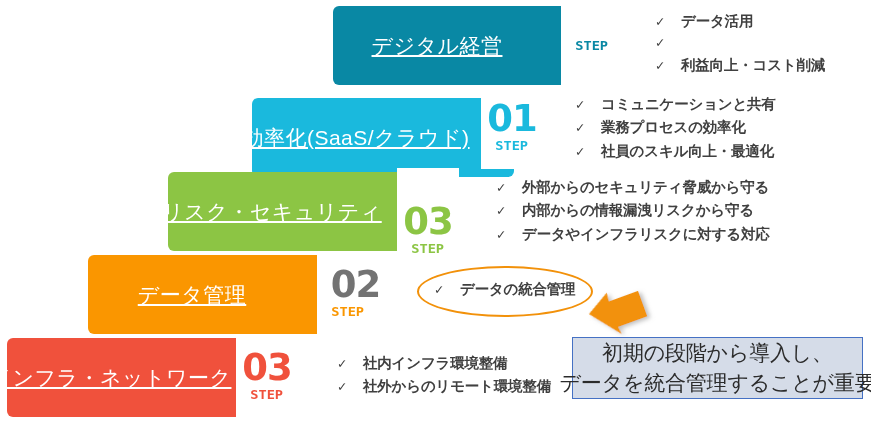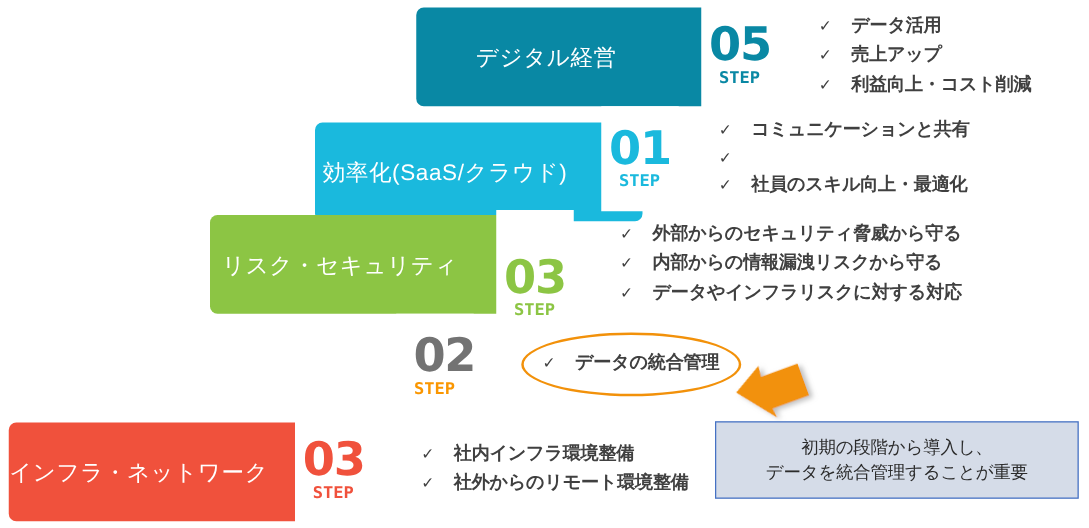--- a/index.html
+++ b/index.html
@@ -23,25 +23,26 @@
   .step-bar {
     position: absolute;
     border-radius: 6px;
     box-sizing: border-box;
     display: flex;
     align-items: center;
     justify-content: center;
   }
   .step-title {
     color: #ffffff;
-    font-size: 18px;
+    font-size: 21px;
     letter-spacing: 0.5px;
     white-space: nowrap;
     text-align: right;
     padding-right: 54px;
+    text-decoration: underline;
   }
 
   
   .step-badge {
     position: absolute;
     background: #ffffff;
     box-sizing: border-box;
     display: flex;
     flex-direction: column;
     align-items: center;
@@ -129,47 +130,45 @@
     background: #D5DCE8;
     border: 1px solid #4571C4;
     box-sizing: border-box;
     display: flex;
     flex-direction: column;
     align-items: center;
     justify-content: center;
   }
   .callout-line {
     color: #2b2b2b;
-    font-size: 14px;
+    font-size: 21px;
     white-space: nowrap;
     line-height: 1.42;
     letter-spacing: -0.2px;
     text-align: center;
   }
 </style>
 </head>
 <body>
 
 <div id="stage">
 
   <div class="step-bar" style="left:333px; top:6px; width:262px; height:79px; background:#0988A4;">
     <div class="step-title">デジタル経営</div>
   </div>
   <div class="step-badge" style="left:561px; top:2px; width:62px; height:84px;">
-    <div class="badge-num" style="color:#0988A4;">05</div>
     <div class="badge-word" style="color:#0988A4;">STEP</div>
   </div>
   <div class="bullets" style="left:655px; top:10px;">
     <div class="bullet-row">
       <span class="check">✓</span>
       <span class="bullet-text">データ活用</span>
     </div>
     <div class="bullet-row">
       <span class="check">✓</span>
-      <span class="bullet-text">売上アップ</span>
     </div>
     <div class="bullet-row">
       <span class="check">✓</span>
       <span class="bullet-text">利益向上・コスト削減</span>
     </div>
   </div>
 
   <div class="step-bar" style="left:252px; top:98px; width:262px; height:79px; background:#1AB9DD;">
     <div class="step-title">効率化(SaaS/クラウド)</div>
   </div>
@@ -177,20 +176,21 @@
     <div class="badge-num" style="color:#1AB9DD;">01</div>
     <div class="badge-word" style="color:#1AB9DD;">STEP</div>
   </div>
   <div class="bullets" style="left:575px; top:93px;">
     <div class="bullet-row">
       <span class="check">✓</span>
       <span class="bullet-text">コミュニケーションと共有</span>
     </div>
     <div class="bullet-row">
       <span class="check">✓</span>
+      <span class="bullet-text">業務プロセスの効率化</span>
     </div>
     <div class="bullet-row">
       <span class="check">✓</span>
       <span class="bullet-text">社員のスキル向上・最適化</span>
     </div>
   </div>
 
   <div class="step-bar" style="left:168px; top:172px; width:262px; height:79px; background:#8CC544;">
     <div class="step-title">リスク・セキュリティ</div>
   </div>
@@ -206,20 +206,23 @@
     <div class="bullet-row">
       <span class="check">✓</span>
       <span class="bullet-text">内部からの情報漏洩リスクから守る</span>
     </div>
     <div class="bullet-row">
       <span class="check">✓</span>
       <span class="bullet-text">データやインフラリスクに対する対応</span>
     </div>
   </div>
 
+  <div class="step-bar" style="left:88px; top:255px; width:262px; height:79px; background:#FA9600;">
+    <div class="step-title">データ管理</div>
+  </div>
   <div class="step-badge" style="left:317px; top:251px; width:62px; height:84px;">
     <div class="badge-num" style="color:#737373;margin-left:15px;">02</div>
     <div class="badge-word" style="color:#FA9600;">STEP</div>
   </div>
 
   <div id="highlight-ellipse"></div>
   <div id="ellipse-row">
     <span class="check">✓</span>
     <span class="bullet-text">データの統合管理</span>
   </div>

